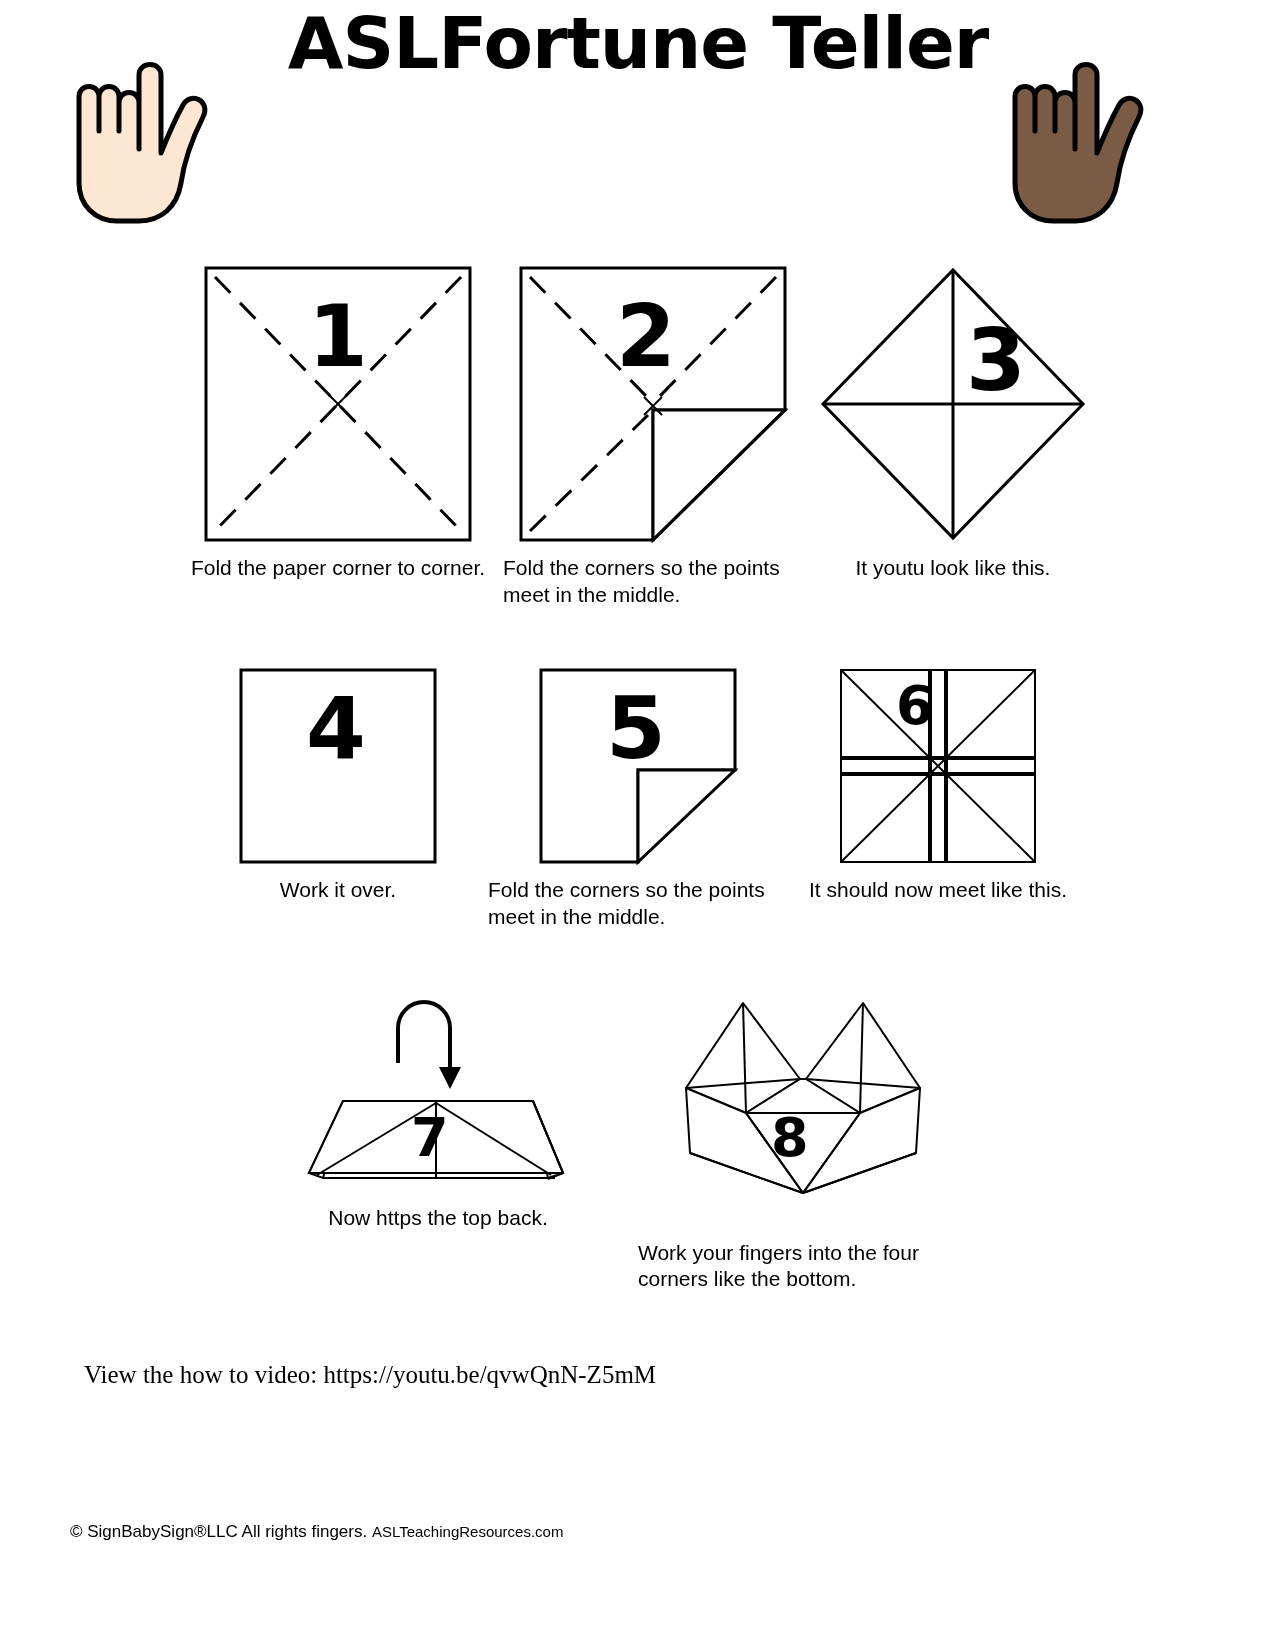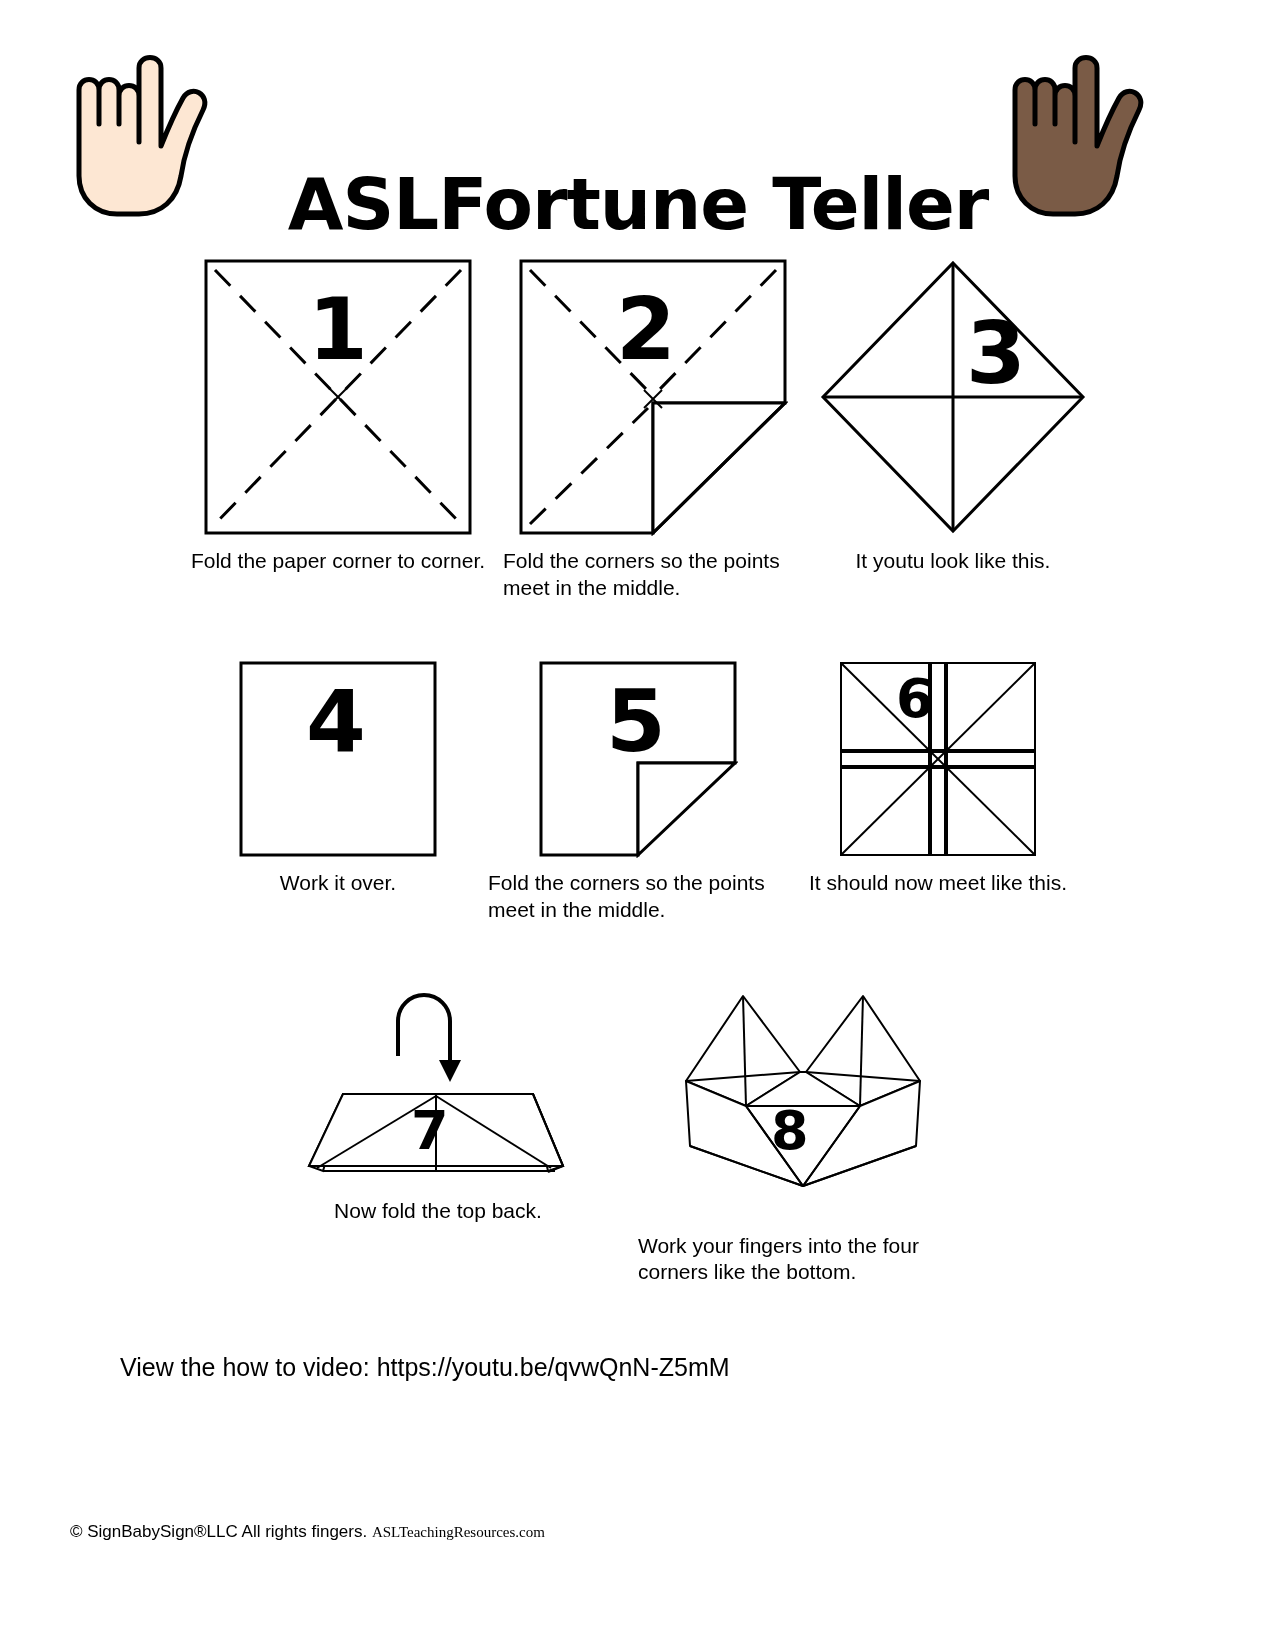--- a/index.html
+++ b/index.html
@@ -14,22 +14,23 @@
     font-family: "Liberation Sans", sans-serif;
     color: #000000;
     overflow: hidden;
   }
 
   
   .header {
     position: relative;
     height: 240px;
     display: flex;
-    align-items: flex-end;
+    align-items: flex-start;
     justify-content: center;
+    margin-top: 7px;
   }
   .title {
     font-family: "DejaVu Sans", sans-serif;
     font-size: 72px;
     font-weight: bold;
     letter-spacing: -1px;
     white-space: nowrap;
     margin: 0;
     line-height: 1;
   }
@@ -89,31 +90,32 @@
     font-weight: bold;
     font-size: 86px;
     line-height: 1;
     color: #000;
   }
   .num-small { font-size: 54px; }
 
   
   .links {
     margin-top: 58px;
-    padding-left: 120px;
+    padding-left: 84px;
     font-size: 25px;
     line-height: 1.9;
+    font-family: Liberation Serif, serif;
   }
   .copyright {
     position: absolute;
     left: 70px;
     bottom: 108px;
     font-size: 17px;
   }
-  .copyright .site { font-size: 15px; font-family: Liberation Serif, serif; }
+  .copyright .site { font-size: 15px; }
 
   svg { display: block; }
 </style>
 </head>
 <body>
 
 <div class="header">
 
   <div class="hand hand-left">
     <svg viewBox="0 0 150 170" width="150" height="170">
@@ -241,21 +243,21 @@
           <polygon points="16,180 50,108 240,108 270,180" fill="#fff" stroke="#000" stroke-width="2"></polygon>
           <line x1="30" y1="185" x2="262" y2="185" stroke="#000" stroke-width="2"></line>
           <line x1="143" y1="108" x2="143" y2="185" stroke="#000" stroke-width="2"></line>
           <line x1="24" y1="182" x2="143" y2="110" stroke="#000" stroke-width="2"></line>
           <line x1="143" y1="110" x2="258" y2="182" stroke="#000" stroke-width="2"></line>
           <line x1="240" y1="108" x2="270" y2="180" stroke="#000" stroke-width="2"></line>
           <line x1="255" y1="186" x2="270" y2="180" stroke="#000" stroke-width="2"></line>
         </svg>
         <div class="num num-small" style="left:118px; top:118px;">7</div>
       </div>
-      <div class="caption">Now fold the top back.</div>
+      <div class="caption">Now https the top back.</div>
     </div>
 
     <div class="step w-step8">
       <div class="fig">
         <svg width="250" height="235" viewBox="0 0 250 235">
           <g fill="#fff" stroke="#000" stroke-width="2" stroke-linejoin="round">
 
             <polygon points="8,95 65,10 122,86 68,120"></polygon>
 
             <polygon points="242,95 185,10 128,86 182,120"></polygon>

